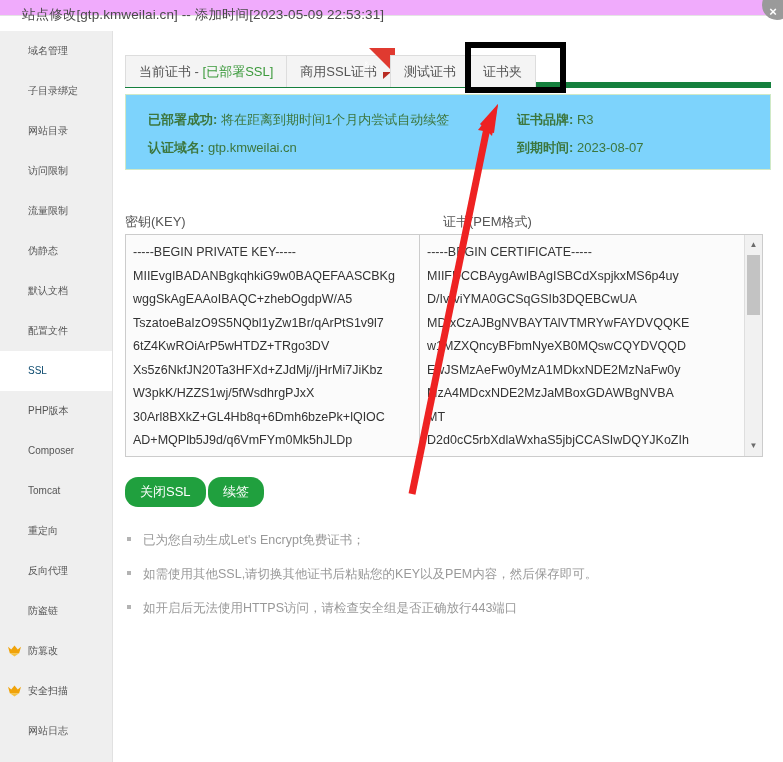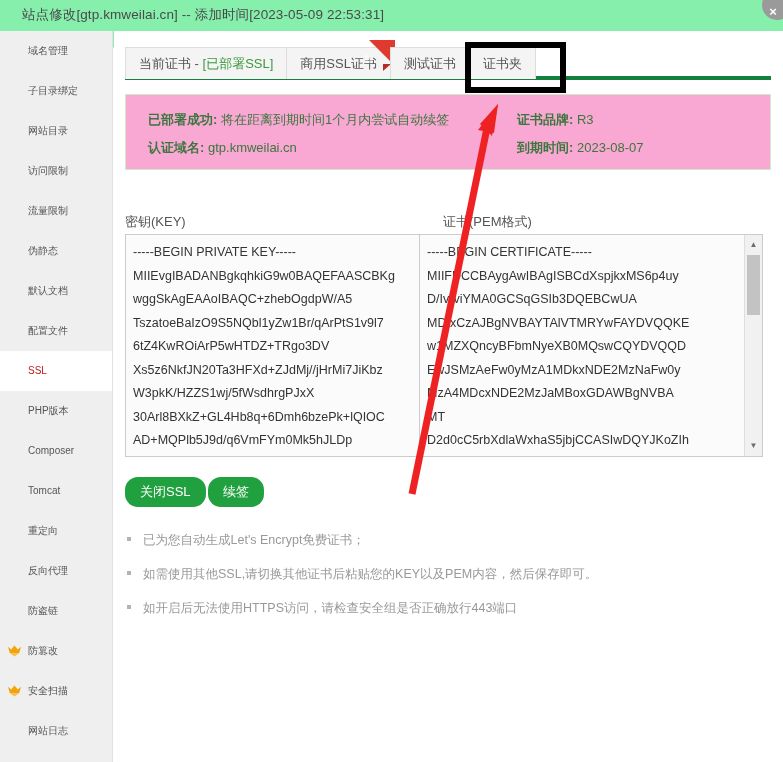--- a/index.html
+++ b/index.html
@@ -15,22 +15,22 @@
     color: #333333;
     overflow: hidden;
     position: relative;
   }
 
   
   #titlebar {
     position: absolute;
     left: 0; top: 0;
     width: 783px;
-    height: 48px;
-    background: #86efac;
+    height: 16px;
+    background: #f0abfc;
     border-bottom: 1px solid #e4e4e4;
     box-sizing: border-box;
   }
   #titlebar-text {
     position: absolute;
     left: 22px;
     top: 6px;
     font-size: 13.5px;
     color: #4a4a4a;
     white-space: nowrap;
@@ -75,21 +75,21 @@
     line-height: 40px;
     padding-left: 28px;
     font-size: 10px;
     color: #555555;
     cursor: pointer;
     box-sizing: border-box;
     white-space: nowrap;
   }
   .side-item.active {
     background: #ffffff;
-    color: #b91c1c;
+    color: #0c4a6e;
   }
   .side-item .crown {
     position: absolute;
     left: 7px;
     top: 13px;
     width: 15px;
     height: 13px;
     line-height: 13px;
     font-size: 12px;
     color: #f0a30a;
@@ -103,24 +103,24 @@
     top: 31px;
     width: 669px;
     height: 731px;
     background: #ffffff;
   }
 
   
   #tabbar {
     position: absolute;
     left: 11px;
-    top: 16px;
+    top: 24px;
     width: 646px;
     height: 33px;
-    border-bottom: 4px solid #15803d;
+    border-bottom: 6px solid #15803d;
     box-sizing: border-box;
   }
   .tab {
     position: relative;
     float: left;
     height: 32px;
     line-height: 32px;
     padding: 0 13px;
     font-size: 13px;
     color: #555555;
@@ -191,21 +191,21 @@
     z-index: 8;
   }
 
   
   #status-panel {
     position: absolute;
     left: 11px;
     top: 63px;
     width: 646px;
     height: 76px;
-    background: #f9a8d4;
+    background: #7dd3fc;
     border: 1px solid #d0e9c6;
     box-sizing: border-box;
   }
   .status-row {
     position: absolute;
     font-size: 13px;
     color: #3c763d;
     white-space: nowrap;
   }
   .status-label { font-weight: bold; }

